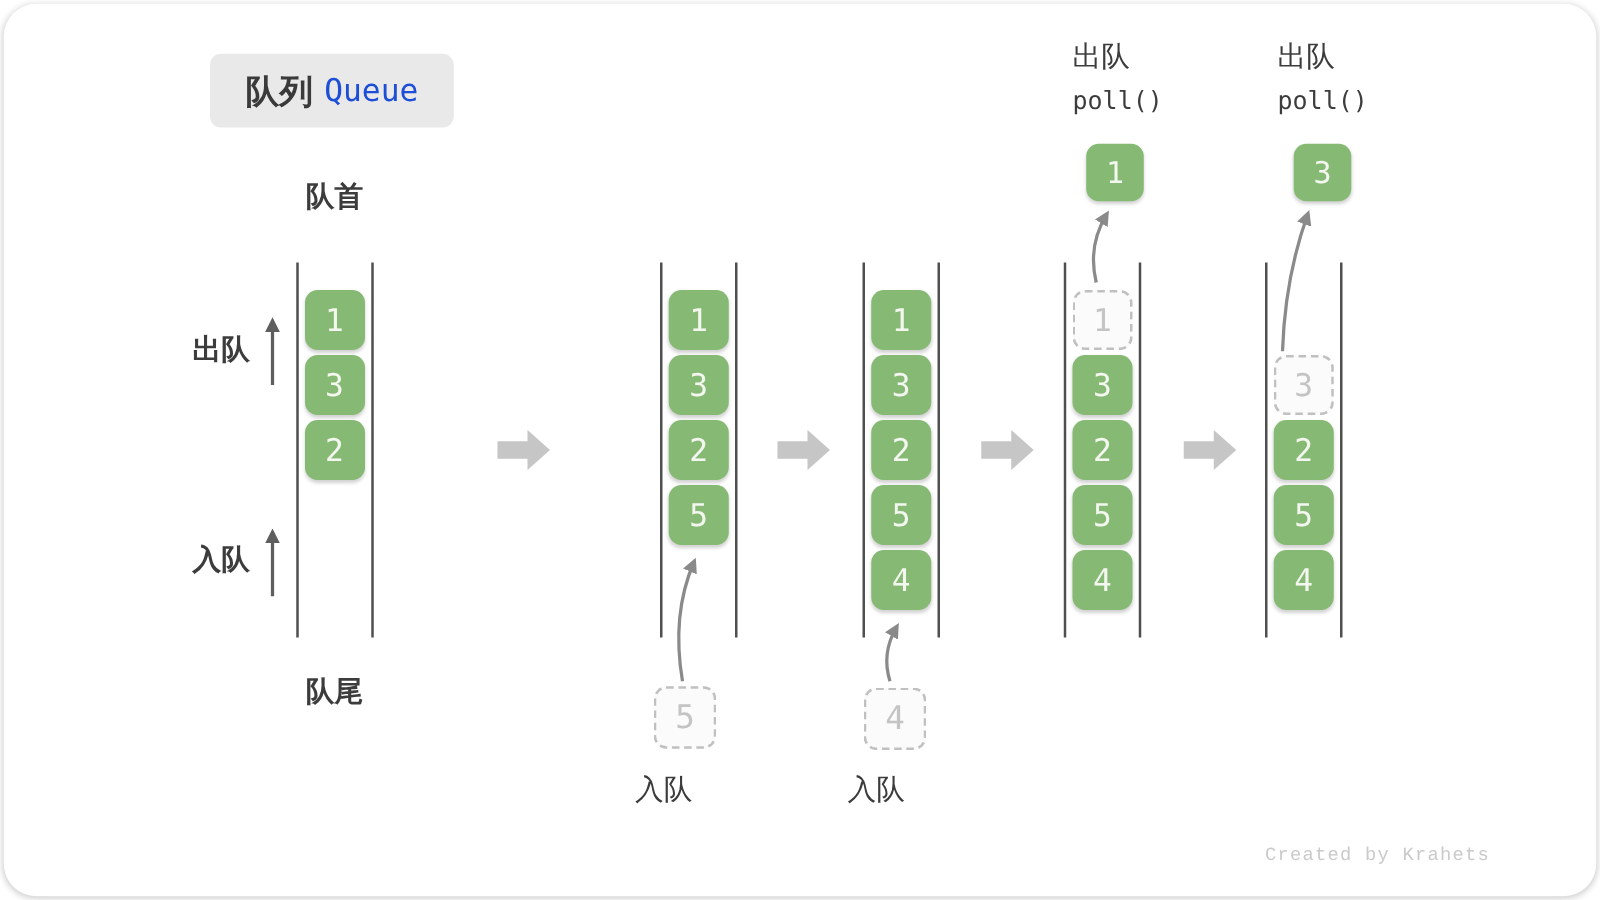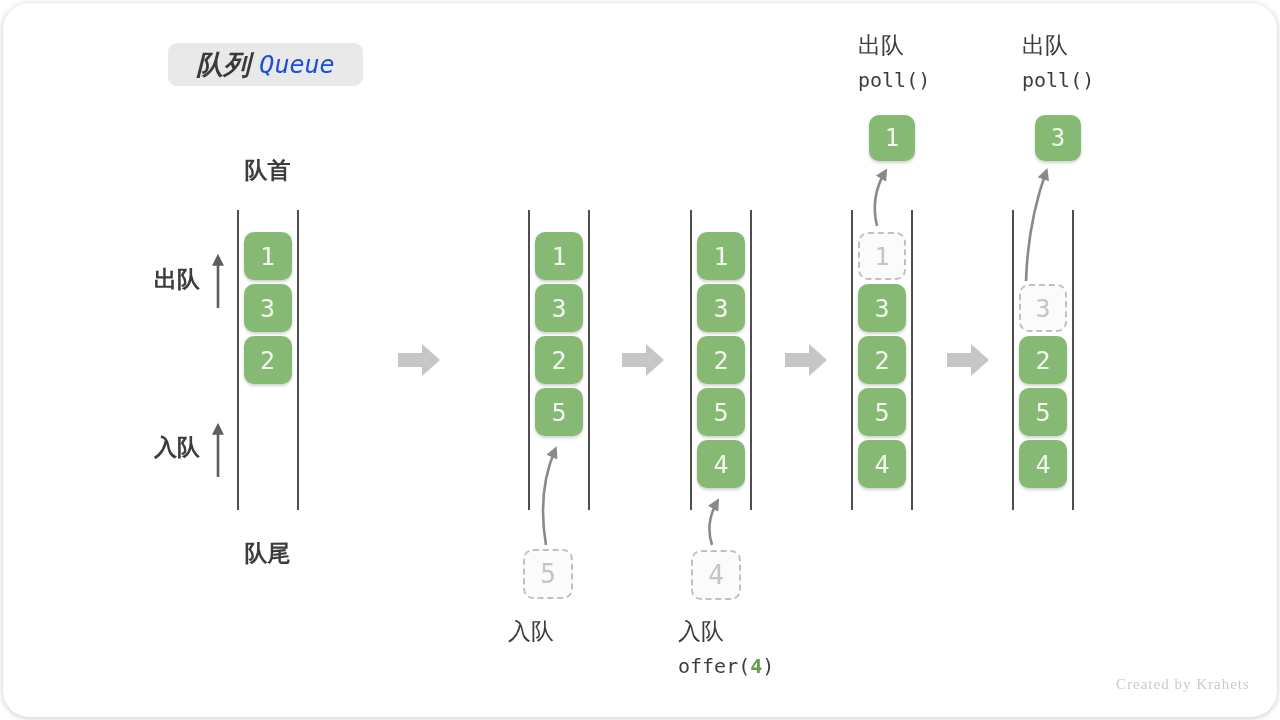--- a/index.html
+++ b/index.html
@@ -4,57 +4,57 @@
 <style>
   :root{
     --green:#86BA74; --box_text:#F3F7EF; --dashed_border:#C0C0C0; --dashed_text:#C4C4C4;
     --line:#4F4F4F; --label_text:#3C3C3C; --block_arrow:#C6C6C6; --curve_arrow:#8A8A8A;
     --side_arrow:#5E5E5E; --accent_green_text:#5FA048; --title_bg:#E9E9E9; --watermark:#CACACA;
   }
   html,body{margin:0;padding:0;background:#ffffff;}
   #stage{position:relative;width:1280px;height:720px;font-family:"Liberation Sans",sans-serif;overflow:hidden;background:#fff;}
   .card{position:absolute;left:3px;top:3px;right:3px;bottom:3px;background:#ffffff;border-radius:26px;box-shadow:0 1px 6px rgba(0,0,0,0.22);}
   .abs{position:absolute;}
-  .title-box{left:168px;top:43px;width:195px;height:43px;background:var(--title_bg);border-radius:9px;
-    display:flex;align-items:center;justify-content:center;gap:9px;font-style:italic;}
+  .title-box{left:168px;top:43px;width:195px;height:59px;background:var(--title_bg);border-radius:9px;
+    display:flex;align-items:center;justify-content:center;gap:9px;}
   .title-zh{font-size:27px;font-weight:700;color:#3A3A3A;}
   .title-en{font-family:"DejaVu Sans Mono",monospace;font-size:25px;color:#1d4ed8;}
   .cjk-bold{font-size:23px;font-weight:700;color:var(--label_text);}
   .cjk{font-size:23px;font-weight:400;color:var(--label_text);}
   .mono{font-family:"DejaVu Sans Mono",monospace;font-size:20px;color:var(--label_text);}
   .center{text-align:center;}
   .qline{position:absolute;top:210px;width:2px;height:300px;background:var(--line);}
   .slot{position:absolute;width:48px;height:48px;box-sizing:border-box;border-radius:10px;
     display:flex;align-items:center;justify-content:center;
     font-family:"DejaVu Sans Mono",monospace;font-size:25px;}
   .slot.solid{background:var(--green);color:var(--box_text);box-shadow:0 2px 3px rgba(0,0,0,0.18);}
   .slot.dashed{background:#FBFBFB;border:2px dashed var(--dashed_border);color:var(--dashed_text);}
   .pending{position:absolute;width:50px;height:50px;box-sizing:border-box;border-radius:10px;
     background:#FBFBFB;border:2px dashed var(--dashed_border);color:var(--dashed_text);
     display:flex;align-items:center;justify-content:center;font-family:"DejaVu Sans Mono",monospace;font-size:26px;}
   .popped{position:absolute;width:46px;height:46px;border-radius:10px;background:var(--green);color:var(--box_text);
     display:flex;align-items:center;justify-content:center;font-family:"DejaVu Sans Mono",monospace;font-size:24px;
     box-shadow:0 2px 3px rgba(0,0,0,0.18);}
   .op-label{position:absolute;line-height:35px;white-space:nowrap;}
   .arg{color:var(--accent_green_text);font-weight:700;}
-  .watermark{left:1116px;top:676px;font-family:Liberation Serif, serif;font-size:15px;color:var(--watermark);letter-spacing:1px;}
+  .watermark{left:1012px;top:676px;font-family:Liberation Mono, monospace;font-size:15px;color:var(--watermark);letter-spacing:1px;}
   svg.overlay{position:absolute;left:0;top:0;pointer-events:none;}
 </style>
 </head>
 <body>
 
 <div id="stage">
   <div class="card"></div>
 
   <div class="abs title-box">
     <span class="title-zh">队列</span>
     <span class="title-en">Queue</span>
   </div>
 
-  <div class="abs cjk-bold center" style="left:217px;top:155px;width:101px;">队首</div>
+  <div class="abs cjk-bold center" style="left:217px;top:142px;width:101px;">队首</div>
   <div class="abs cjk-bold center" style="left:217px;top:538px;width:101px;">队尾</div>
   <div class="abs cjk-bold" style="left:150px;top:264px;width:50px;text-align:right;">出队</div>
   <div class="abs cjk-bold" style="left:150px;top:432px;width:50px;text-align:right;">入队</div>
 
   <svg class="overlay" width="1280" height="720" viewBox="0 0 1280 720">
     <defs>
       <marker id="ah-gray" viewBox="0 0 10 10" refX="6.5" refY="5" markerWidth="4.6" markerHeight="4.6" orient="auto">
         <path d="M0,0 L10,5 L0,10 z" fill="#8A8A8A"></path>
       </marker>
       <marker id="ah-dark" viewBox="0 0 10 10" refX="6.5" refY="5" markerWidth="4.6" markerHeight="4.6" orient="auto">
@@ -108,21 +108,20 @@
       <div class="slot solid" style="left: 1019px; top: 336px;">2</div>
       <div class="slot solid" style="left: 1019px; top: 388px;">5</div>
       <div class="slot solid" style="left: 1019px; top: 440px;">4</div>
       <div class="pending" style="left: 523px; top: 549px;">5</div>
       <div class="op-label" style="left: 508px; top: 614px;">
         <div class="cjk">入队</div>
       </div>
       <div class="pending" style="left: 691px; top: 550px;">4</div>
       <div class="op-label" style="left: 678px; top: 614px;">
         <div class="cjk">入队</div>
-        <div class="mono">offer(<span class="arg">4</span>)</div>
       </div>
       <div class="popped" style="left: 869px; top: 115px;">1</div>
       <div class="op-label" style="left: 858px; top: 28px;">
         <div class="cjk">出队</div>
         <div class="mono">poll()</div>
       </div>
       <div class="popped" style="left: 1035px; top: 115px;">3</div>
       <div class="op-label" style="left: 1022px; top: 28px;">
         <div class="cjk">出队</div>
         <div class="mono">poll()</div>

